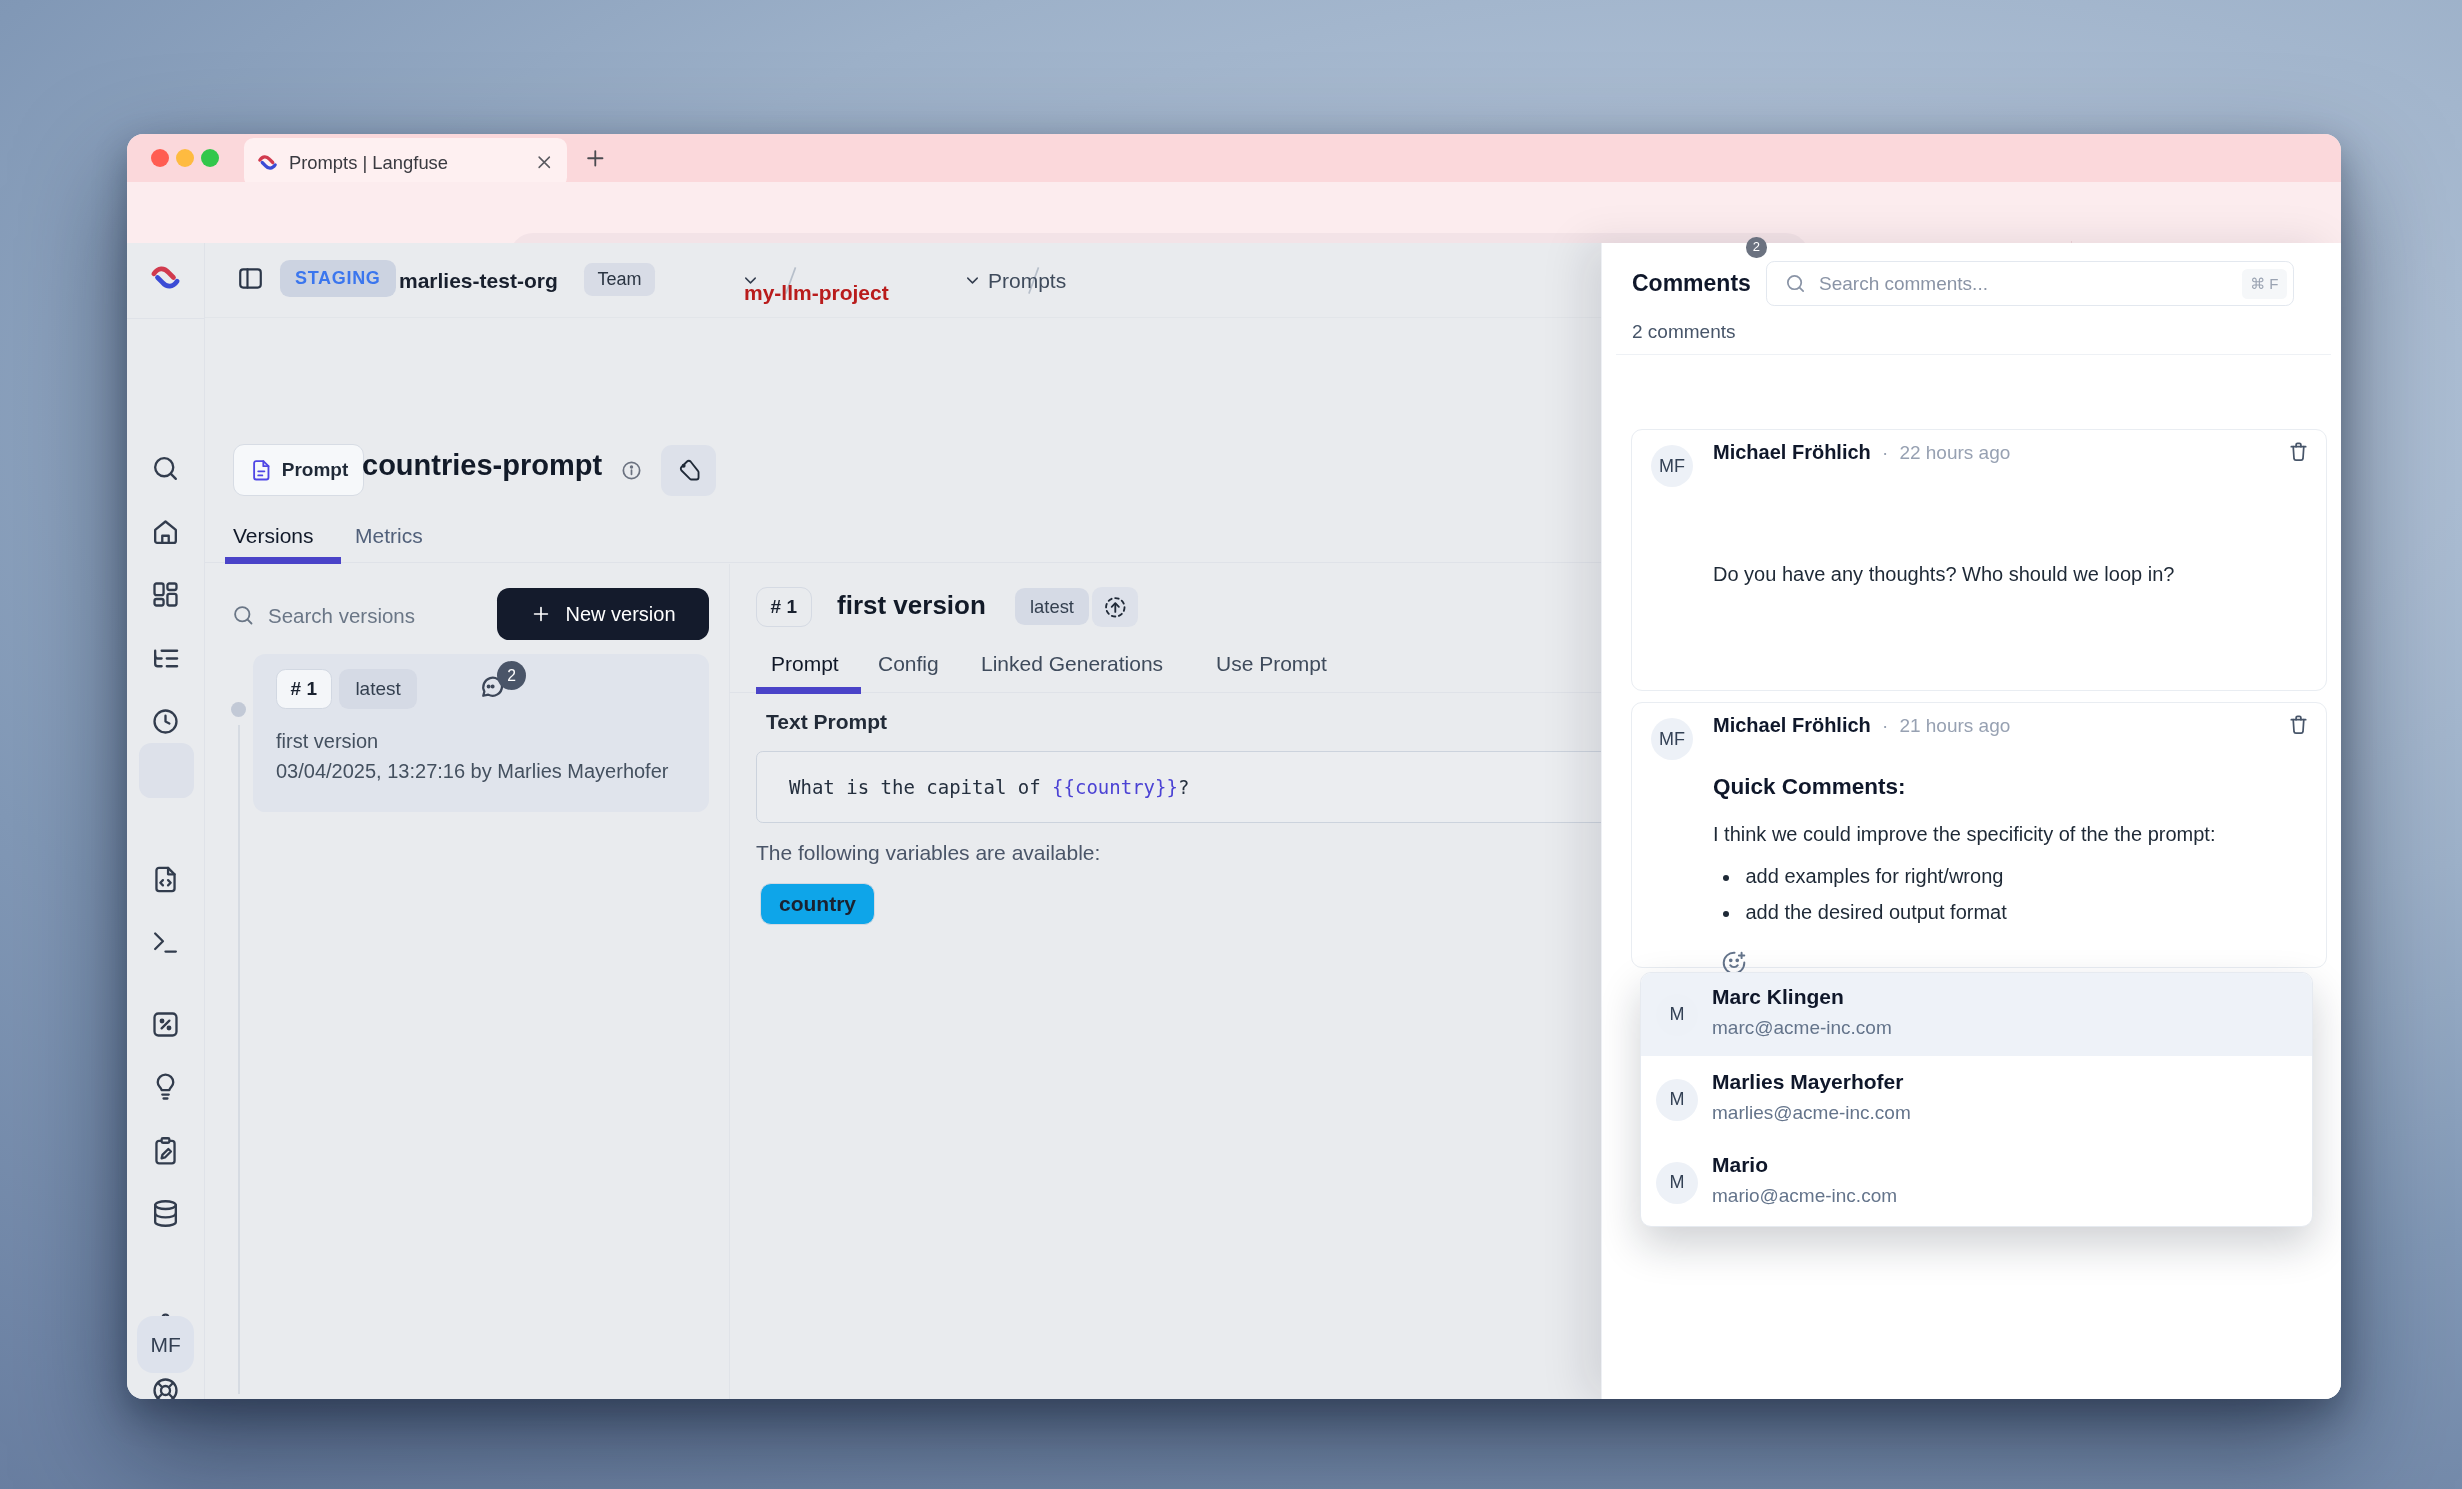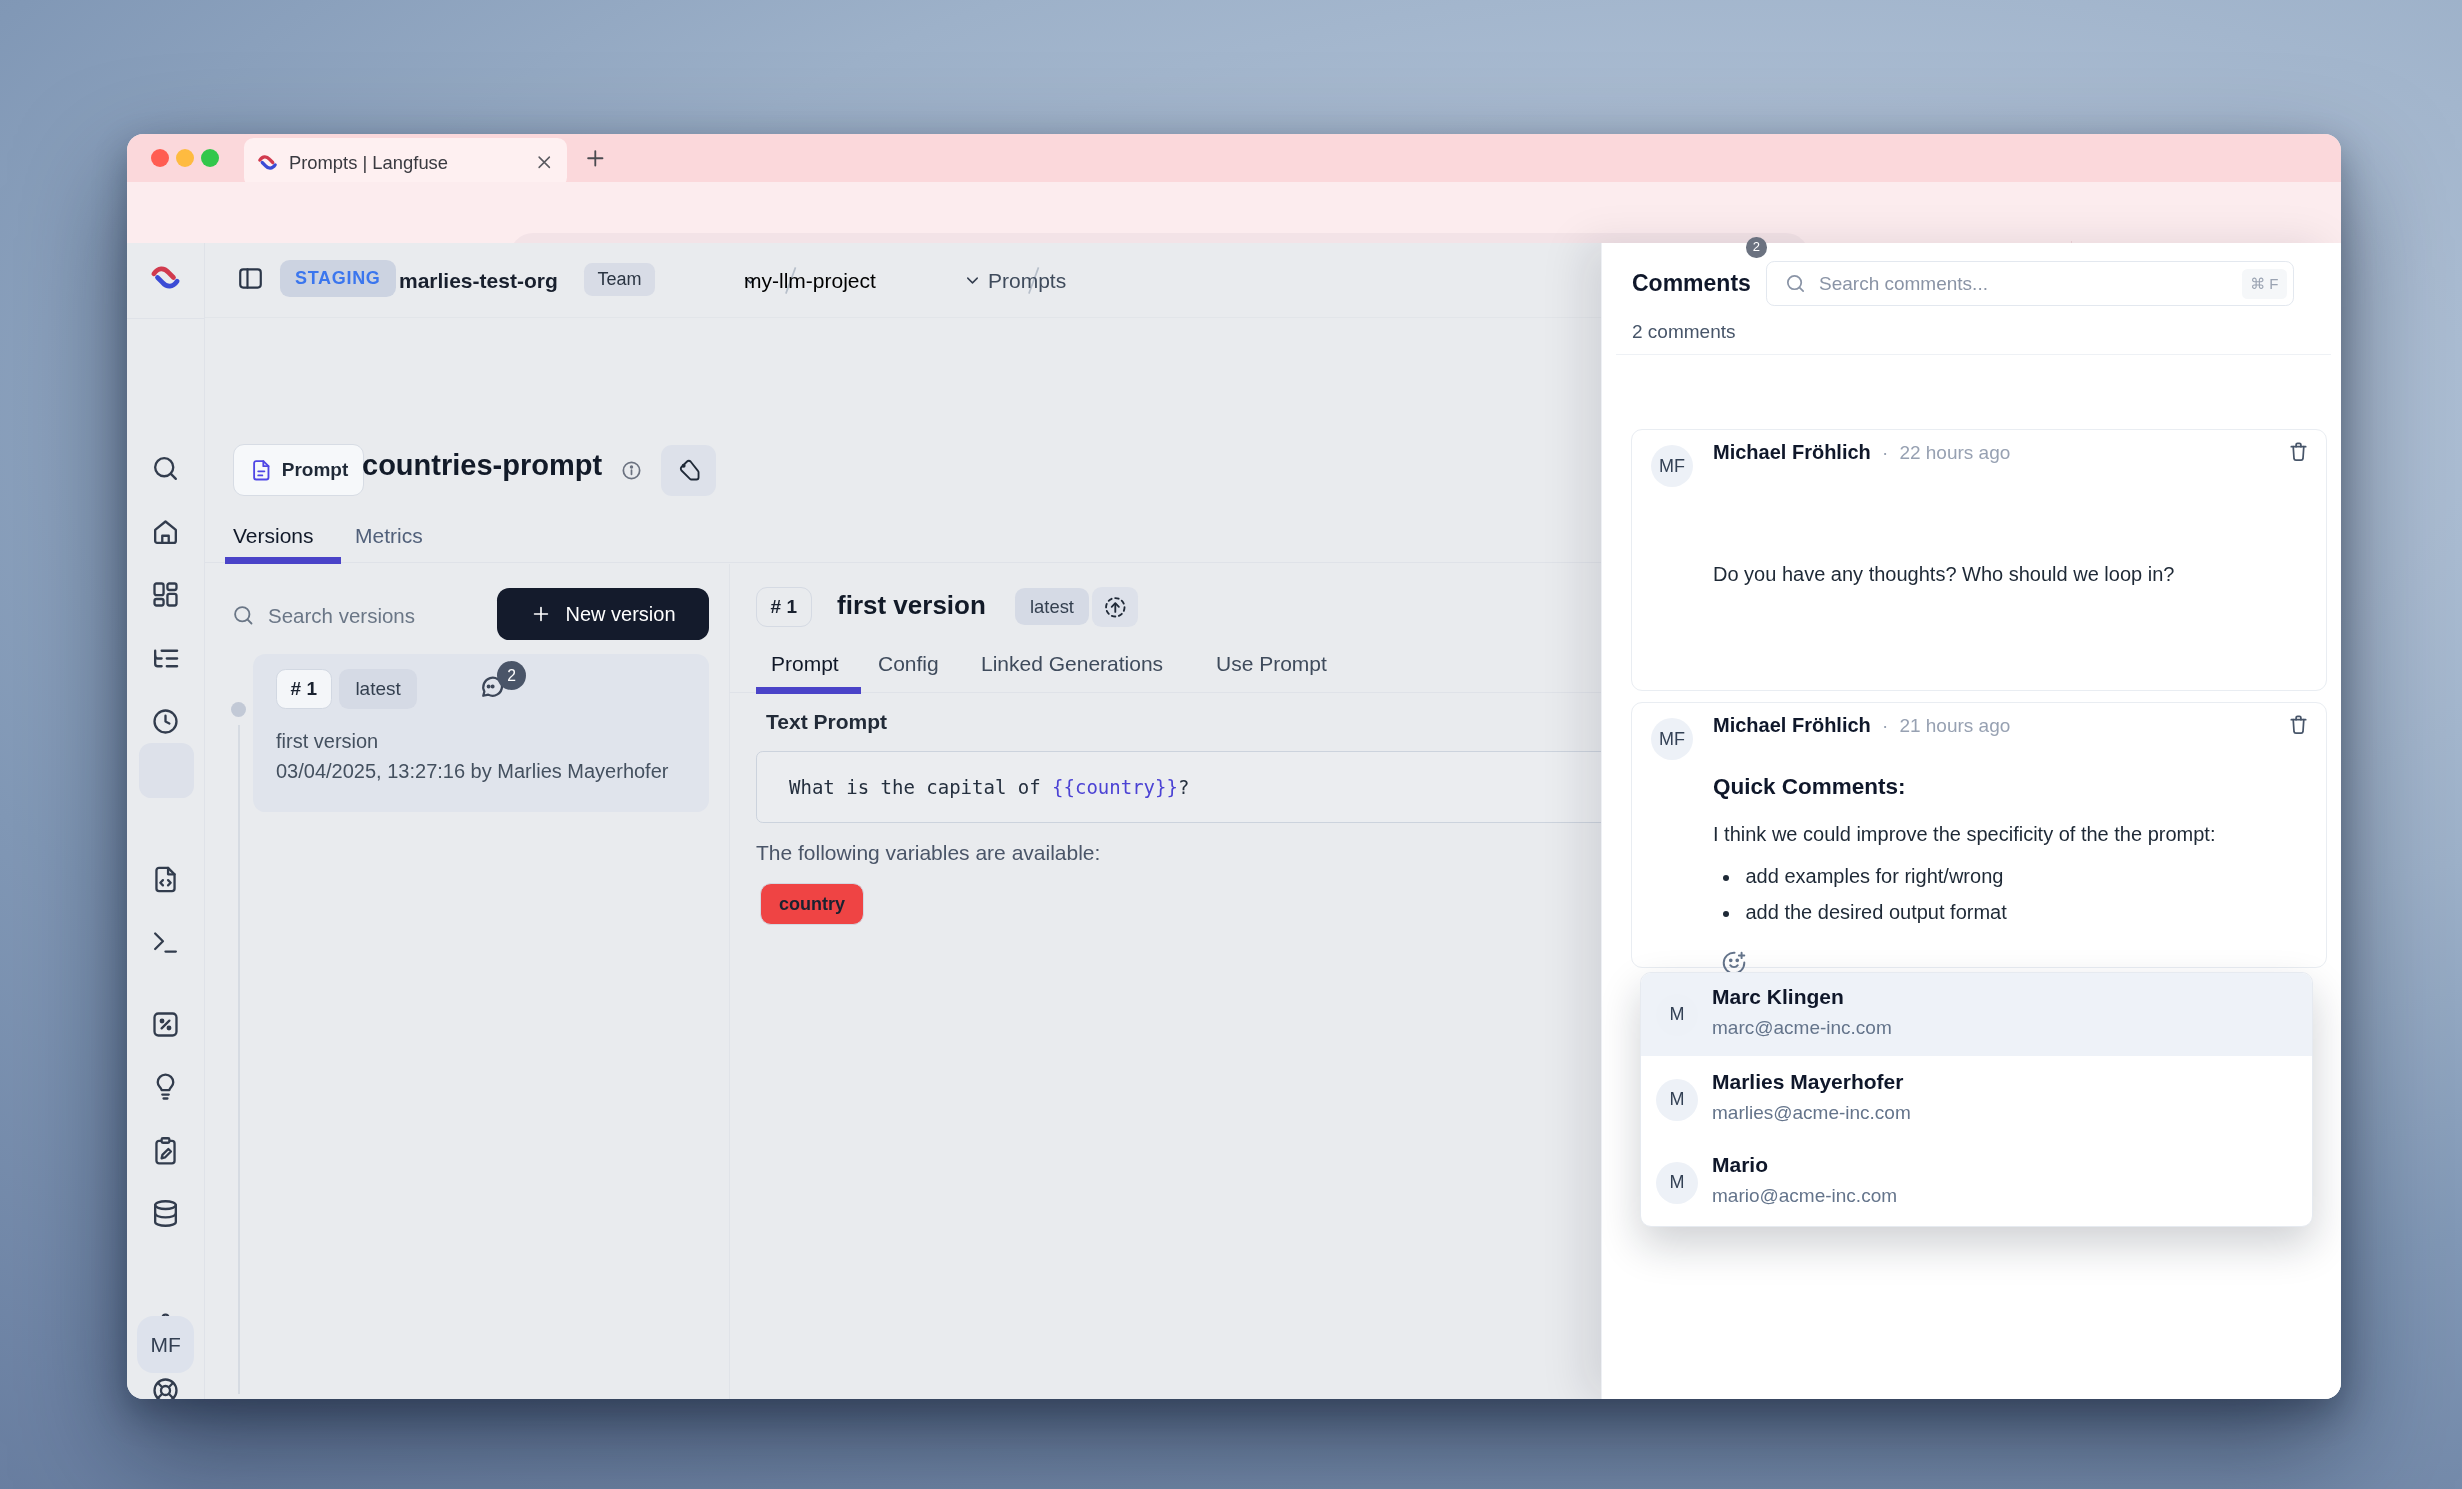--- a/index.html
+++ b/index.html
@@ -53,21 +53,21 @@
   
   .crumbs { position:absolute; left:78px; top:0; width:1396px; height:75px; border-bottom:1.4px solid #e2e5e9; }
   .crumb-ic { position:absolute; left:31px; top:20.5px; width:29px; height:29px; color:#2b3648; }
   .env-badge { position:absolute; left:75px; top:17px; height:37px; border-radius:9.6px; background:#ccd3e1;
     color:#3b76ee; font-size:18px; font-weight:bold; letter-spacing:0.7px; line-height:37px; padding:0 15px; }
   .org { position:absolute; left:194px; top:0; height:75px; line-height:75px; font-size:21px; font-weight:bold; color:#19202e; }
   .team-badge { position:absolute; left:379px; top:20px; height:33px; border-radius:8.2px; background:#d8dce6;
     color:#2a3442; font-size:18px; line-height:33px; padding:0 13.6px; }
   .crumb-chev { position:absolute; top:28px; width:19px; height:19px; color:#323c4d; }
   .crumb-slash { position:absolute; top:23px; width:18px; height:29px; color:#b7bfca; }
-  .proj { position:absolute; left:539px; top:0; height:75px; line-height:75px; font-size:21px; font-weight:400; color:#000000; }
+  .proj { position:absolute; left:539px; top:12px; height:75px; line-height:75px; font-size:21px; font-weight:700; color:#b91c1c; }
   .section { position:absolute; left:783px; top:0; height:75px; line-height:75px; font-size:21px; color:#3f4b5c; }
 
   
   .type-badge { position:absolute; left:106px; top:201px; height:52px; border-radius:11px; background:#f6f8fa;
     border:1.4px solid #d7dce4; display:flex; align-items:center; padding:0 15px; gap:8.2px; }
   .type-badge span { font-size:19px; font-weight:bold; color:#1f2937; }
   .doc-ic { width:24.6px; height:24.6px; color:#4f46e5; }
   .page-title { position:absolute; left:235px; top:206px; font-size:29px; font-weight:bold; color:#121a28; }
   .info-ic { position:absolute; left:493px; top:216px; width:23px; height:23px; color:#6b7280; }
   .tag-btn { position:absolute; left:534px; top:202px; width:55px; height:51px; border-radius:11px; background:#dde1ea;
@@ -118,21 +118,21 @@
   .dtab-underline { position:absolute; left:629px; top:444px; width:105px; height:6.8px; background:#4a43c8; }
   .dtabs-border { position:absolute; left:602px; top:449px; width:872px; height:1.4px; background:#dfe2e8; }
   .sec-title { position:absolute; left:639px; top:467px; font-size:21px; font-weight:bold; color:#222b38; }
   .codebox { position:absolute; left:629px; top:508px; width:942px; height:72px; border-radius:6.8px;
     border:1.4px solid #ccd3dd; background:#ebedf0; }
   .codeline { position:absolute; left:662px; top:508px; height:72px; line-height:72px;
     font-family:"DejaVu Sans Mono", monospace; font-size:19px; color:#242f3e; white-space:nowrap; }
   .codeline .var { color:#4b42d4; }
   .vars-label { position:absolute; left:629px; top:598px; font-size:21px; color:#4a5568; }
   .var-pill { position:absolute; left:633px; top:640px; height:42px; border-radius:11px; border:1.4px solid #d3d9e2;
-    background:#ef4444; font-size:18px; font-weight:bold; color:#1a2230; line-height:40px; padding:0 18px; }
+    background:#0ea5e9; font-size:21px; font-weight:bold; color:#1a2230; line-height:40px; padding:0 18px; }
 
   
   .drawer { position:absolute; left:1474px; top:0; width:740px; height:1156px; background:#ffffff;
     box-shadow:-18px 0 41px rgba(15,23,42,.10); border-left:0.7px solid #eef0f4; }
   .cm-title { position:absolute; left:30px; top:27px; font-size:23px; font-weight:bold; color:#0f172a; }
   .cm-search { position:absolute; left:164px; top:18.4px; width:528px; height:45px; border-radius:8.2px;
     border:1.4px solid #e3e8ef; background:#fff; }
   .cm-search-ic { position:absolute; left:182px; top:29px; width:23px; height:23px; color:#8a94a6; }
   .cm-search-ph { position:absolute; left:217px; top:18.4px; height:45px; line-height:45px; font-size:19px; color:#8a94a6; }
   .cm-shortcut { position:absolute; left:640px; top:26px; height:30px; border-radius:5.5px; background:#f5f7f9;

